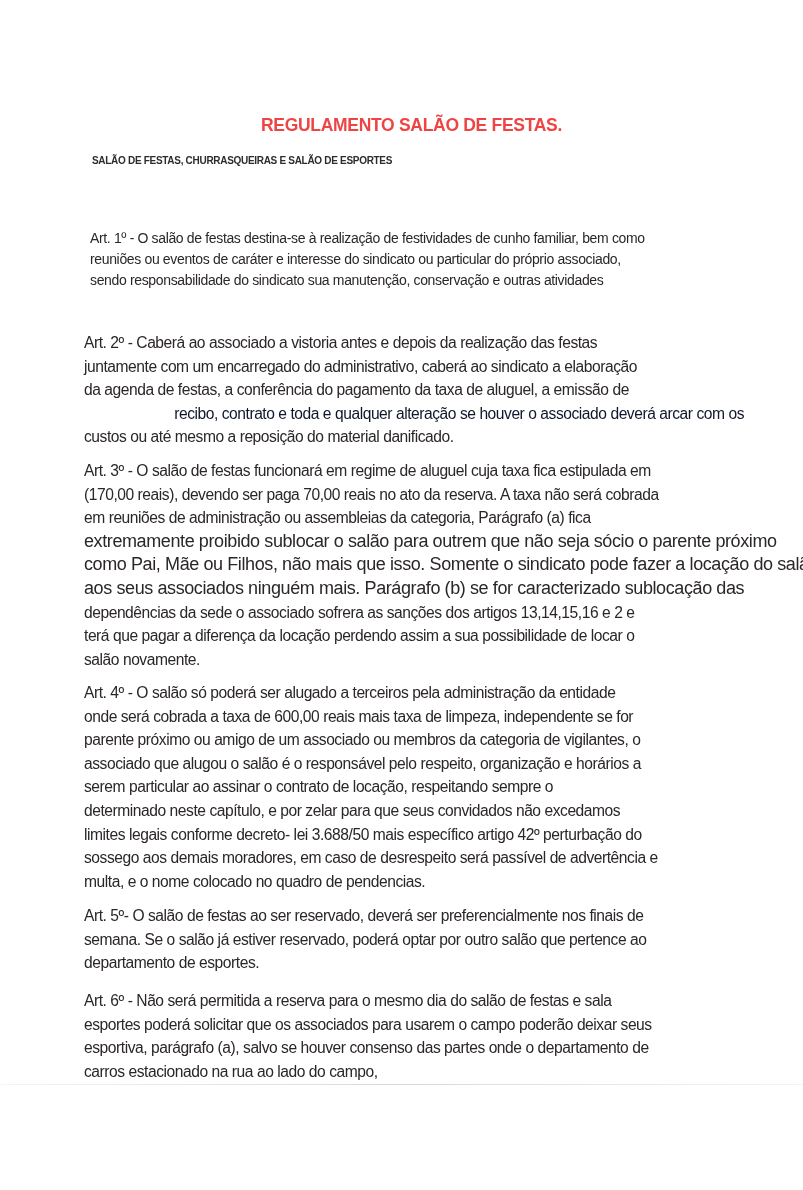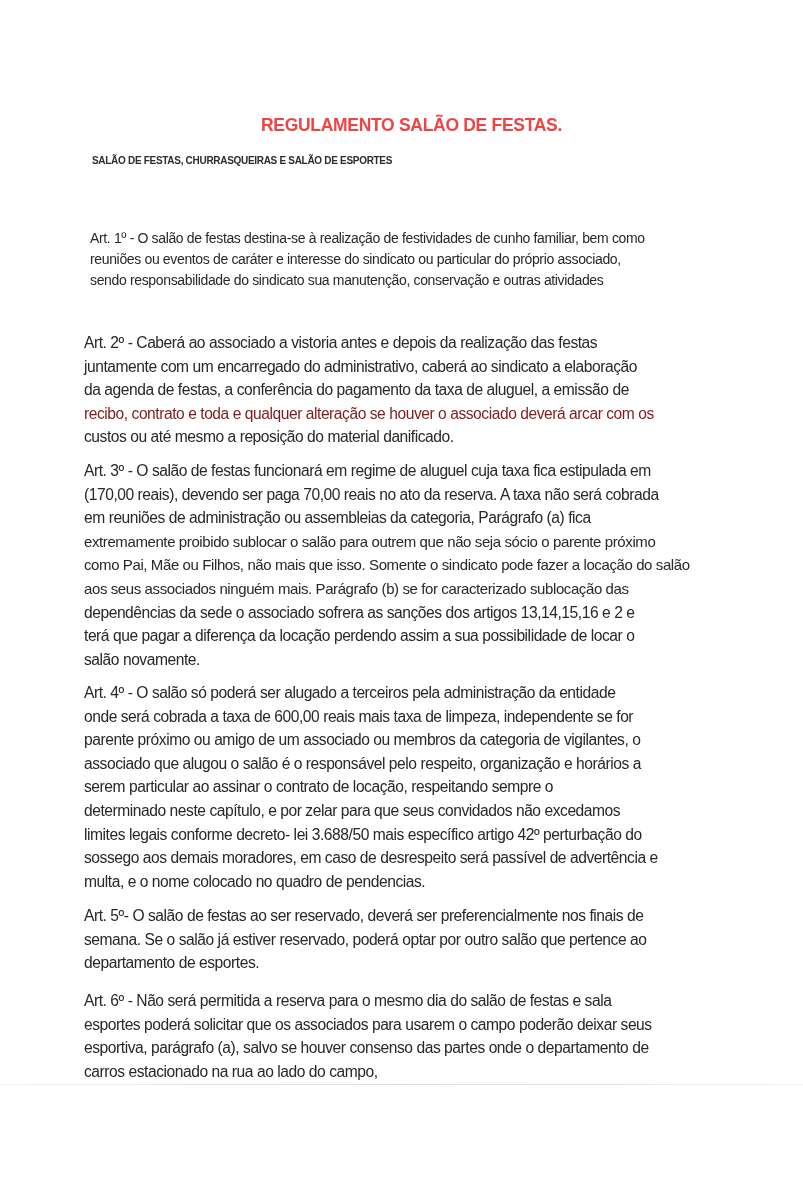--- a/index.html
+++ b/index.html
@@ -64,22 +64,22 @@
     .article .line {
       display: block;
       white-space: nowrap;
     }
     .art1 { top: 228px; }
     .art2 { top: 331px; }
     .art3 { top: 459px; }
     .art4 { top: 681px; left: 86px; }
     .art5 { top: 904px; left: 82px; }
     .art6 { top: 989px; left: 82px; }
-    .small { font-size: 15px; letter-spacing: -0.4px; }
-    .reddish { color: #7f1d1d; }
+    .small { font-size: 18px; letter-spacing: -0.4px; }
+    .reddish { color: #0f172a; text-align: right; }
     .edge-line {
       position: absolute;
       left: 0;
       top: 1084px;
       width: 803px;
       height: 1px;
       background: linear-gradient(to right, rgba(200,200,200,0.2), rgba(180,180,180,0.5), rgba(200,200,200,0.2));
     }
   </style>
 </head>

